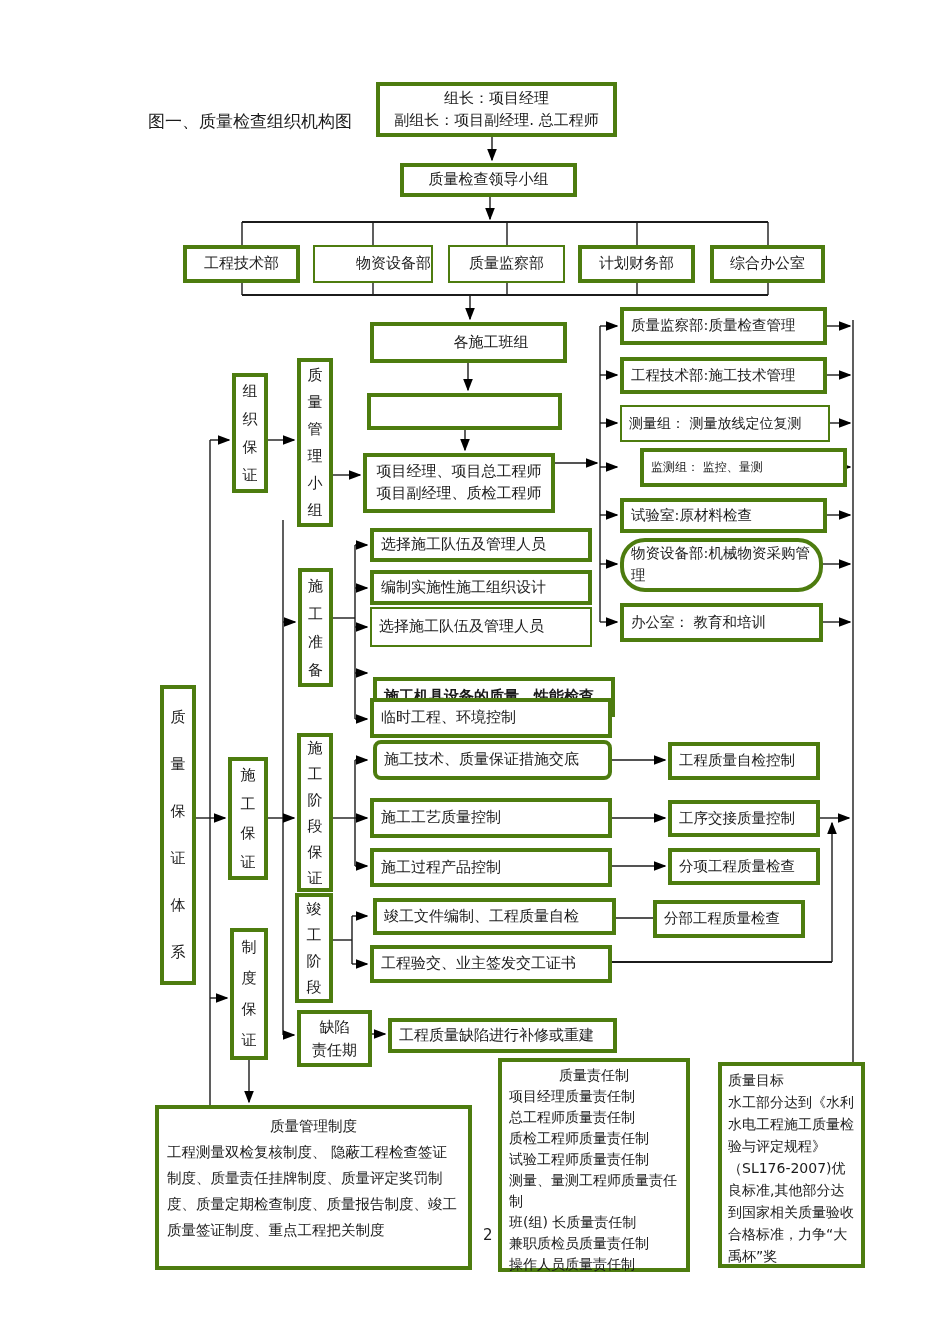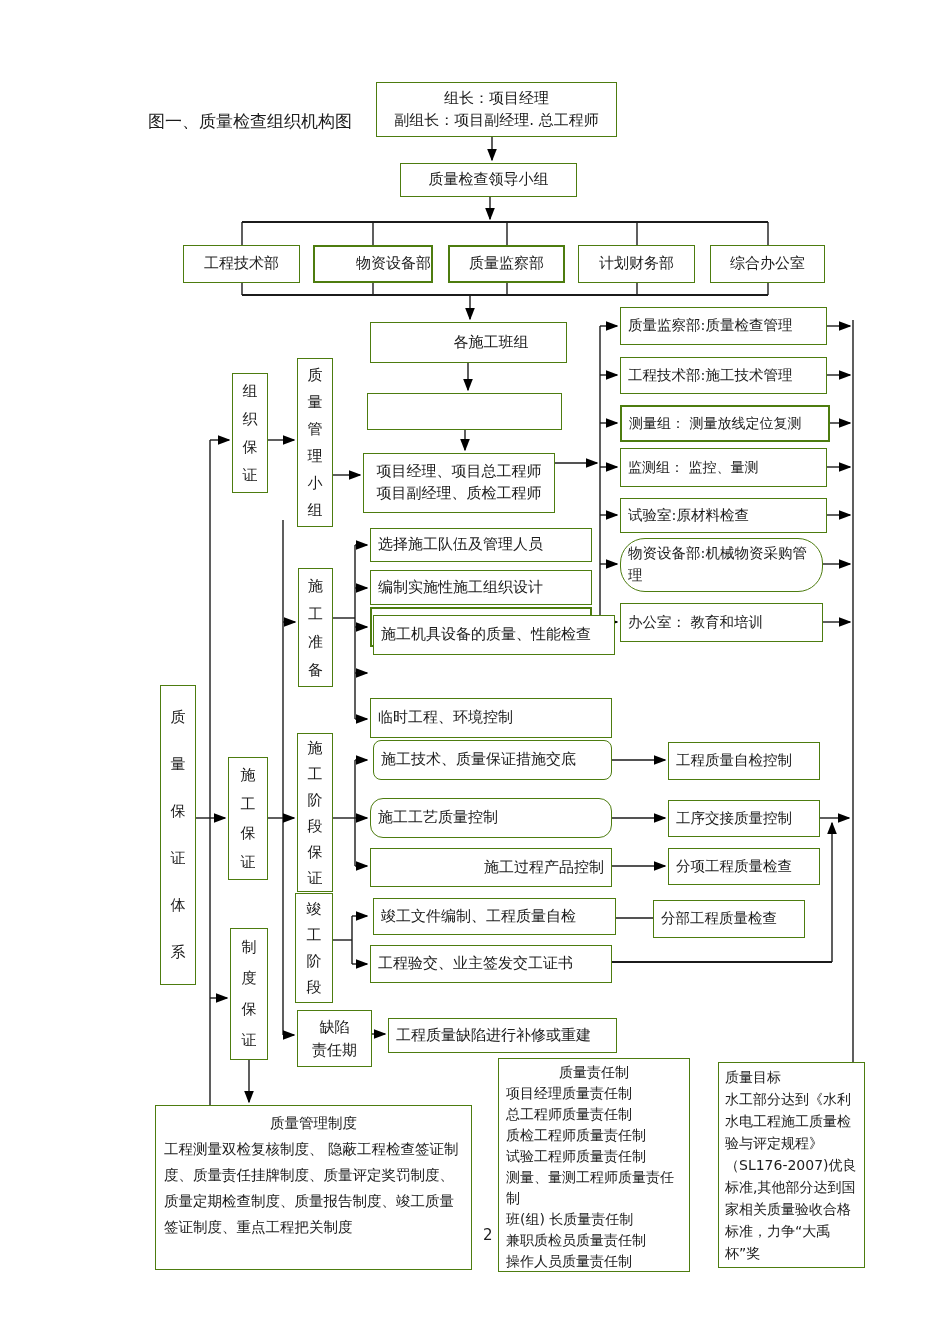--- a/index.html
+++ b/index.html
@@ -1,19 +1,19 @@
 <!DOCTYPE html>
 <html><head>
 <meta charset="utf-8">
 <style>
   html,body{margin:0;padding:0;background:#e8e8e8;}
   #page{position:relative;width:950px;height:1344px;background:#ffffff;
         font-family:"DejaVu Sans",sans-serif;color:#1b1b1b;overflow:hidden;}
   #connectors{position:absolute;left:0;top:0;z-index:1;}
-  .box{position:absolute;border:1px solid #4d7c0f;background:#fff;box-sizing:border-box;
+  .box{position:absolute;border:4px solid #4d7c0f;background:#fff;box-sizing:border-box;
        display:flex;align-items:center;justify-content:center;z-index:2;
        font-size:15px;line-height:1.45;text-align:center;}
   .b2{border-width:2px;}
   .left{justify-content:flex-start;text-align:left;padding:2px 7px;}
   .pre{white-space:pre-line;}
   .vbox .vchars{display:block;width:18px;word-break:break-all;text-align:center;}
   .lh28{line-height:28px;} .lh27{line-height:27px;} .lh47{line-height:47px;}
   .lh29{line-height:29px;} .lh31{line-height:31px;} .lh26{line-height:26px;}
   .panel{flex-direction:column;justify-content:flex-start;align-items:stretch;text-align:left;}
   .panel .ttl-c{text-align:center;flex:0 0 auto;}
@@ -152,21 +152,21 @@
 
   <div class="box left" style="left:620px;top:307px;width:207px;height:38px;font-size:14.5px;">
     <span>质量监察部:质量检查管理</span>
     </div>
   <div class="box left" style="left:620px;top:357px;width:207px;height:37px;font-size:14.5px;">
     <span>工程技术部:施工技术管理</span>
     </div>
   <div class="box left b2" style="left:620px;top:405px;width:210px;height:37px;font-size:14px;">
     <span>测量组： 测量放线定位复测</span>
     </div>
-  <div class="box left" style="left:620px;top:448px;width:207px;height:39px;font-size:14px;">
+  <div class="box left" style="left:640px;top:448px;width:207px;height:39px;font-size:12px;">
     <span>监测组： 监控、量测</span>
     </div>
   <div class="box left" style="left:620px;top:498px;width:207px;height:35px;font-size:14.5px;">
     <span>试验室:原材料检查</span>
     </div>
   <div class="box left" style="left:620px;top:538px;width:203px;height:54px;font-size:14.5px;line-height:1.5;border-radius:25px;">
     <span>物资设备部:机械物资采购管理</span>
     </div>
   <div class="box left" style="left:620px;top:603px;width:203px;height:39px;font-size:14.5px;">
     <span>办公室： 教育和培训</span>
@@ -203,33 +203,33 @@
 
   <div class="box left" style="left:370px;top:528px;width:222px;height:34px;">
     <span>选择施工队伍及管理人员</span>
     </div>
   <div class="box left" style="left:370px;top:570px;width:222px;height:35px;">
     <span>编制实施性施工组织设计</span>
     </div>
   <div class="box left b2" style="left:370px;top:607px;width:222px;height:40px;">
     <span>选择施工队伍及管理人员</span>
     </div>
-  <div class="box left" style="left:373px;top:615px;width:242px;height:40px;">
+  <div class="box left" style="left:373px;top:677px;width:242px;height:40px;font-weight:bold;">
     <span>施工机具设备的质量、性能检查</span>
     </div>
   <div class="box left" style="left:370px;top:698px;width:242px;height:40px;">
     <span>临时工程、环境控制</span>
     </div>
   <div class="box left" style="left:373px;top:740px;width:239px;height:40px;border-radius:8px;">
     <span>施工技术、质量保证措施交底</span>
     </div>
-  <div class="box left" style="left:370px;top:798px;width:242px;height:40px;border-radius:13px;">
+  <div class="box left" style="left:370px;top:798px;width:242px;height:40px;">
     <span>施工工艺质量控制</span>
     </div>
-  <div class="box left" style="left:370px;top:848px;width:242px;height:39px;justify-content:flex-end;">
+  <div class="box left" style="left:370px;top:848px;width:242px;height:39px;">
     <span>施工过程产品控制</span>
     </div>
   <div class="box left" style="left:373px;top:898px;width:243px;height:37px;">
     <span>竣工文件编制、工程质量自检</span>
     </div>
   <div class="box left" style="left:370px;top:945px;width:242px;height:38px;">
     <span>工程验交、业主签发交工证书</span>
     </div>
 
   <div class="box left" style="left:668px;top:742px;width:152px;height:38px;font-size:14.5px;">

